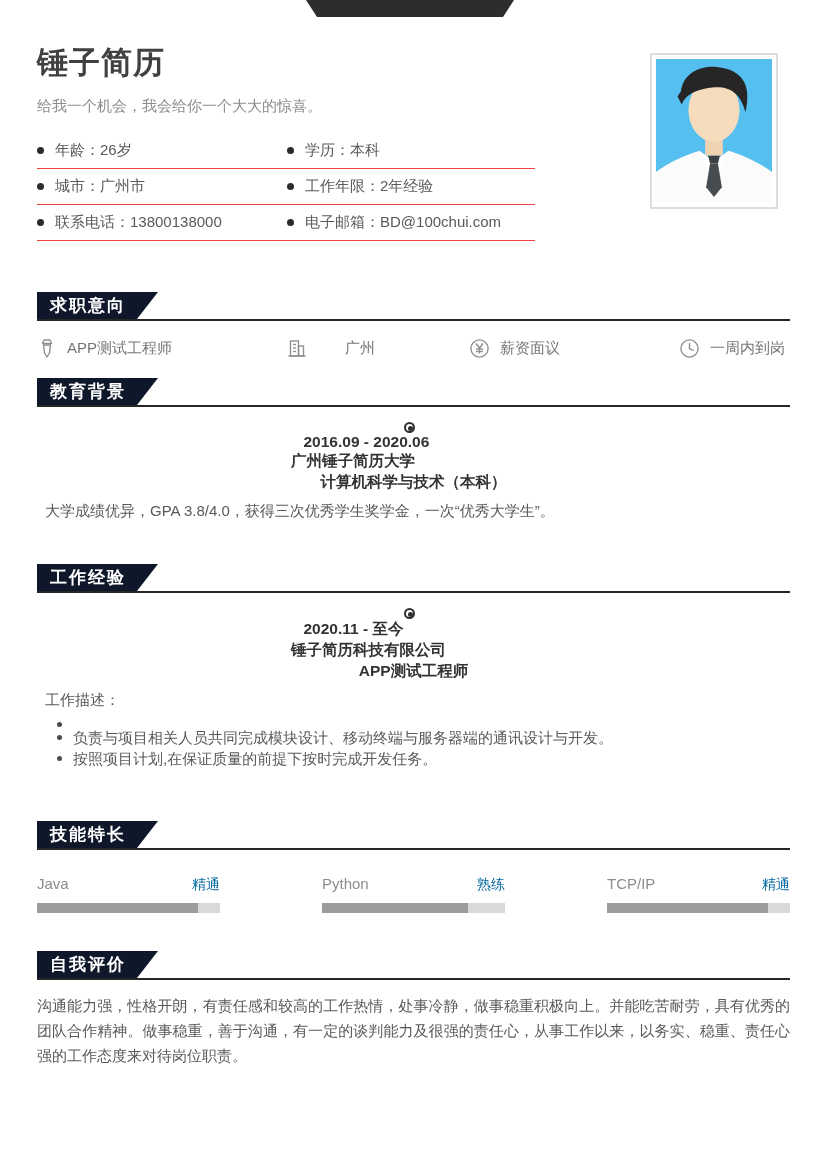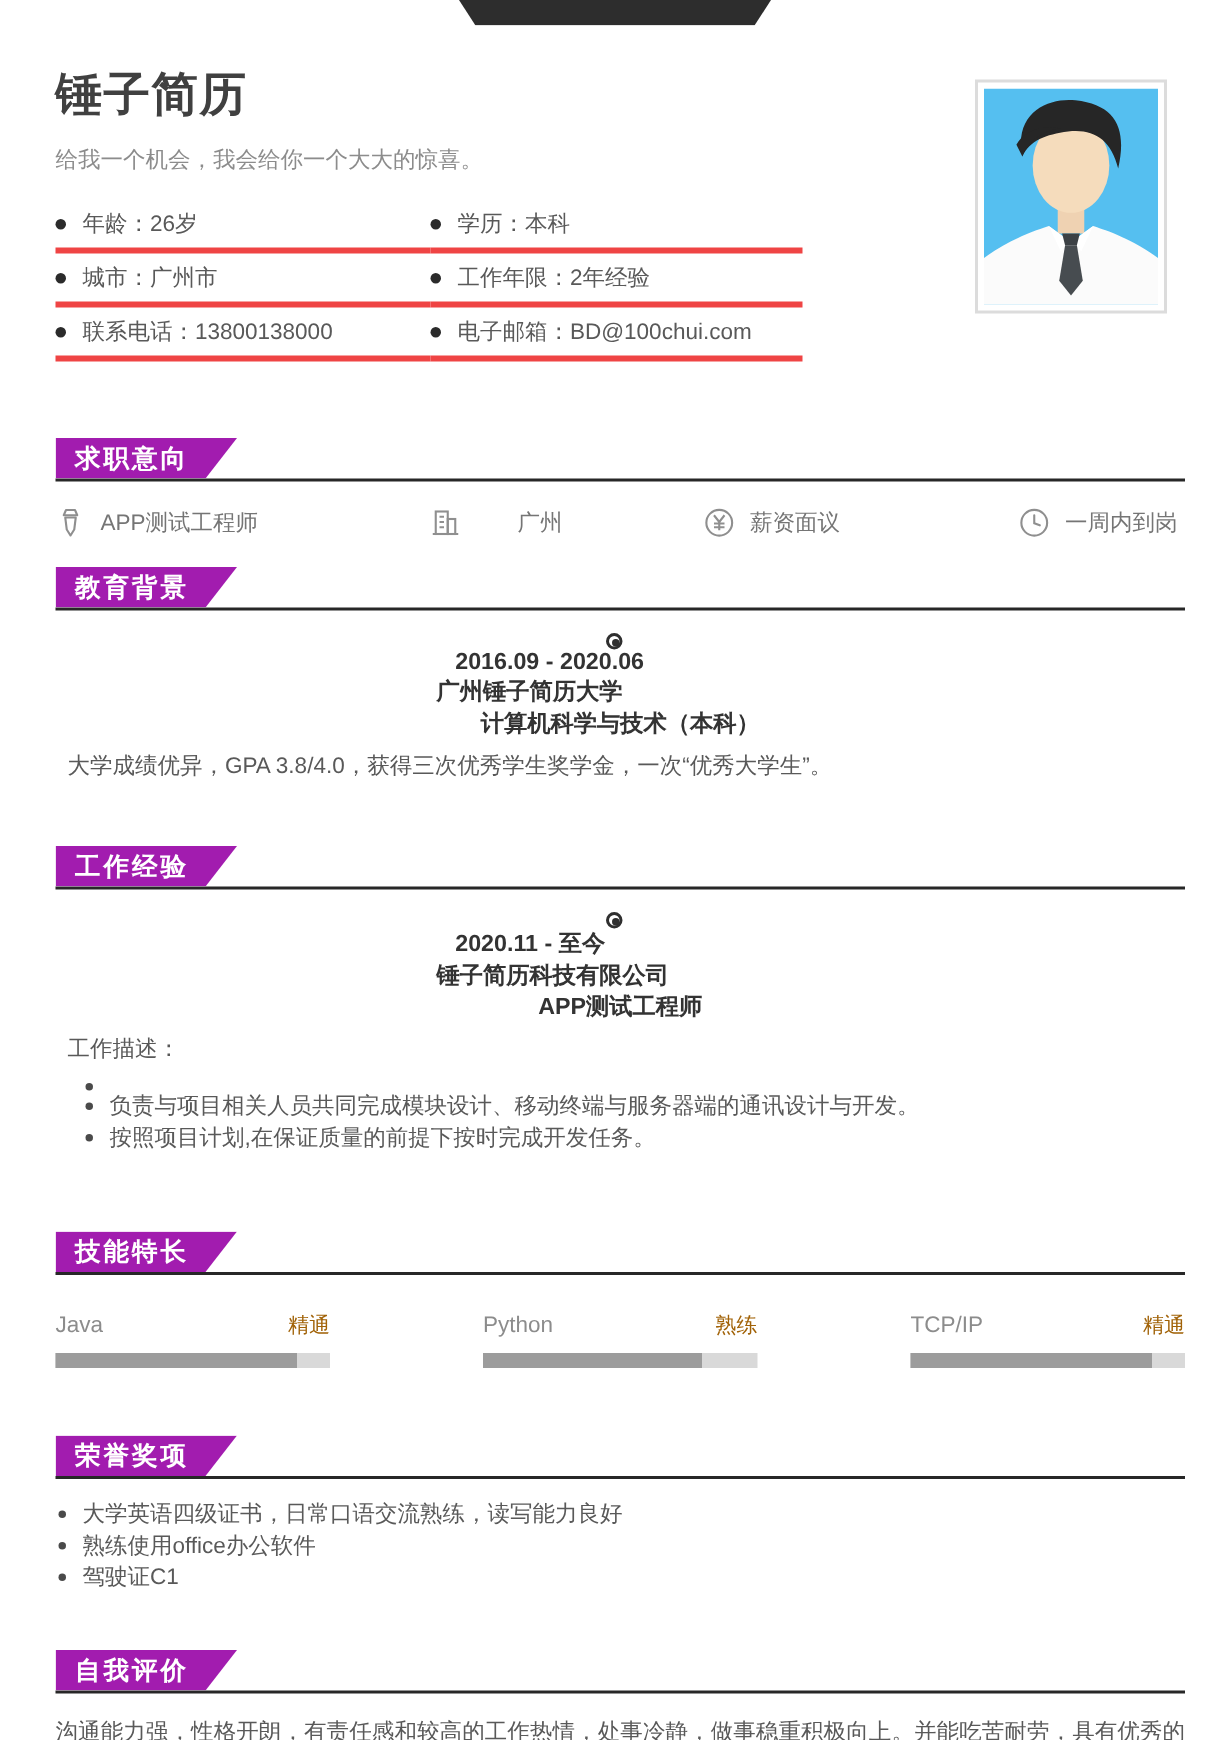--- a/index.html
+++ b/index.html
@@ -20,34 +20,34 @@
 
   
   .resume-header { position:relative; }
   .name-title { padding-top:42px; font-size:31px; font-weight:bold; color:#404040; letter-spacing:1px; }
   .subtitle { margin-top:13px; font-size:15px; color:#8c8c8c; }
   .info-grid {
     margin-top:17px; width:498px;
     display:grid; grid-template-columns:250px 248px; grid-auto-rows:36px;
   }
   .info-item {
-    display:flex; align-items:center; border-bottom:4px solid #ef4444;
+    display:flex; align-items:center; border-bottom:1px solid #ef4444;
     font-size:15px; color:#595959;
   }
   .info-dot { width:7px; height:7px; border-radius:50%; background:#2b2b2b; margin-right:11px; flex:0 0 auto; }
   .photo-frame {
     position:absolute; top:53px; right:12px; width:128px; height:156px;
     background:#ffffff; border:2px solid #dcdcdc; padding:4px;
   }
   .photo-frame svg { display:block; width:100%; height:100%; }
 
   
   .section-head { border-bottom:2px solid #272727; line-height:0; }
   .section-tag {
-    display:inline-block; background:#a21caf; color:#ffffff;
+    display:inline-block; background:#0f172a; color:#ffffff;
     font-size:17px; font-weight:bold; line-height:27px; letter-spacing:2px;
     padding:0 32px 0 13px;
     clip-path:polygon(0 0,100% 0,calc(100% - 21px) 100%,0 100%);
   }
 
   
   .sec-intent .section-head { margin-top:51px; }
   .intent-row { display:flex; margin-top:17px; align-items:center; }
   .intent-item { display:flex; align-items:center; font-size:15px; color:#757575; }
   .intent-item .icn { margin-right:10px; display:inline-flex; }
@@ -74,21 +74,21 @@
   .duty-list { margin:4px 0 0 18px; }
   .duty-item { display:flex; align-items:flex-start; font-size:15px; color:#595959; line-height:21px; }
   .small-dot { width:5px; height:5px; border-radius:50%; background:#4a4a4a; margin:8px 11px 0 2px; flex:0 0 auto; }
 
   
   .sec-skills .section-head { margin-top:52px; }
   .skills-row { display:flex; justify-content:space-between; margin-top:25px;gap:10px; }
   .skill { width:183px; }
   .skill-top { display:flex; justify-content:space-between; align-items:baseline; }
   .skill-name { font-size:15px; color:#8c8c8c; }
-  .skill-level { font-size:14px; color:#a16207; }
+  .skill-level { font-size:14px; color:#0369a1; }
   .skill-track { margin-top:9px; height:10px; background:#d9d9d9; }
   .skill-fill { height:10px; background:#9c9c9c; }
 
   
   .sec-honors .section-head { margin-top:45px; }
   .honor-list { margin-top:13px; }
   .honor-item { display:flex; align-items:flex-start; font-size:15px; color:#595959; line-height:21px; }
 
   
   .sec-eval .section-head { margin-top:38px; }
@@ -273,39 +273,20 @@
             <span class="skill-name">TCP/IP</span>
             <span class="skill-level">精通</span>
           </div>
           <div class="skill-track">
             <div class="skill-fill" style="width: 88%;"></div>
           </div>
         </div>
       </div>
     </div>
 
-    <div class="sec-honors">
-      <div class="section-head">
-        <span class="section-tag">荣誉奖项</span>
-      </div>
-      <div class="honor-list">
-        <div class="honor-item">
-          <span class="small-dot"></span>
-          <span>大学英语四级证书，日常口语交流熟练，读写能力良好</span>
-        </div>
-        <div class="honor-item">
-          <span class="small-dot"></span>
-          <span>熟练使用office办公软件</span>
-        </div>
-        <div class="honor-item">
-          <span class="small-dot"></span>
-          <span>驾驶证C1</span>
-        </div>
-      </div>
-    </div>
 
     <div class="sec-eval">
       <div class="section-head">
         <span class="section-tag">自我评价</span>
       </div>
       <div class="eval-text">沟通能力强，性格开朗，有责任感和较高的工作热情，处事冷静，做事稳重积极向上。并能吃苦耐劳，具有优秀的团队合作精神。做事稳重，善于沟通，有一定的谈判能力及很强的责任心，从事工作以来，以务实、稳重、责任心强的工作态度来对待岗位职责。</div>
     </div>
   </div>
 </div>
 

